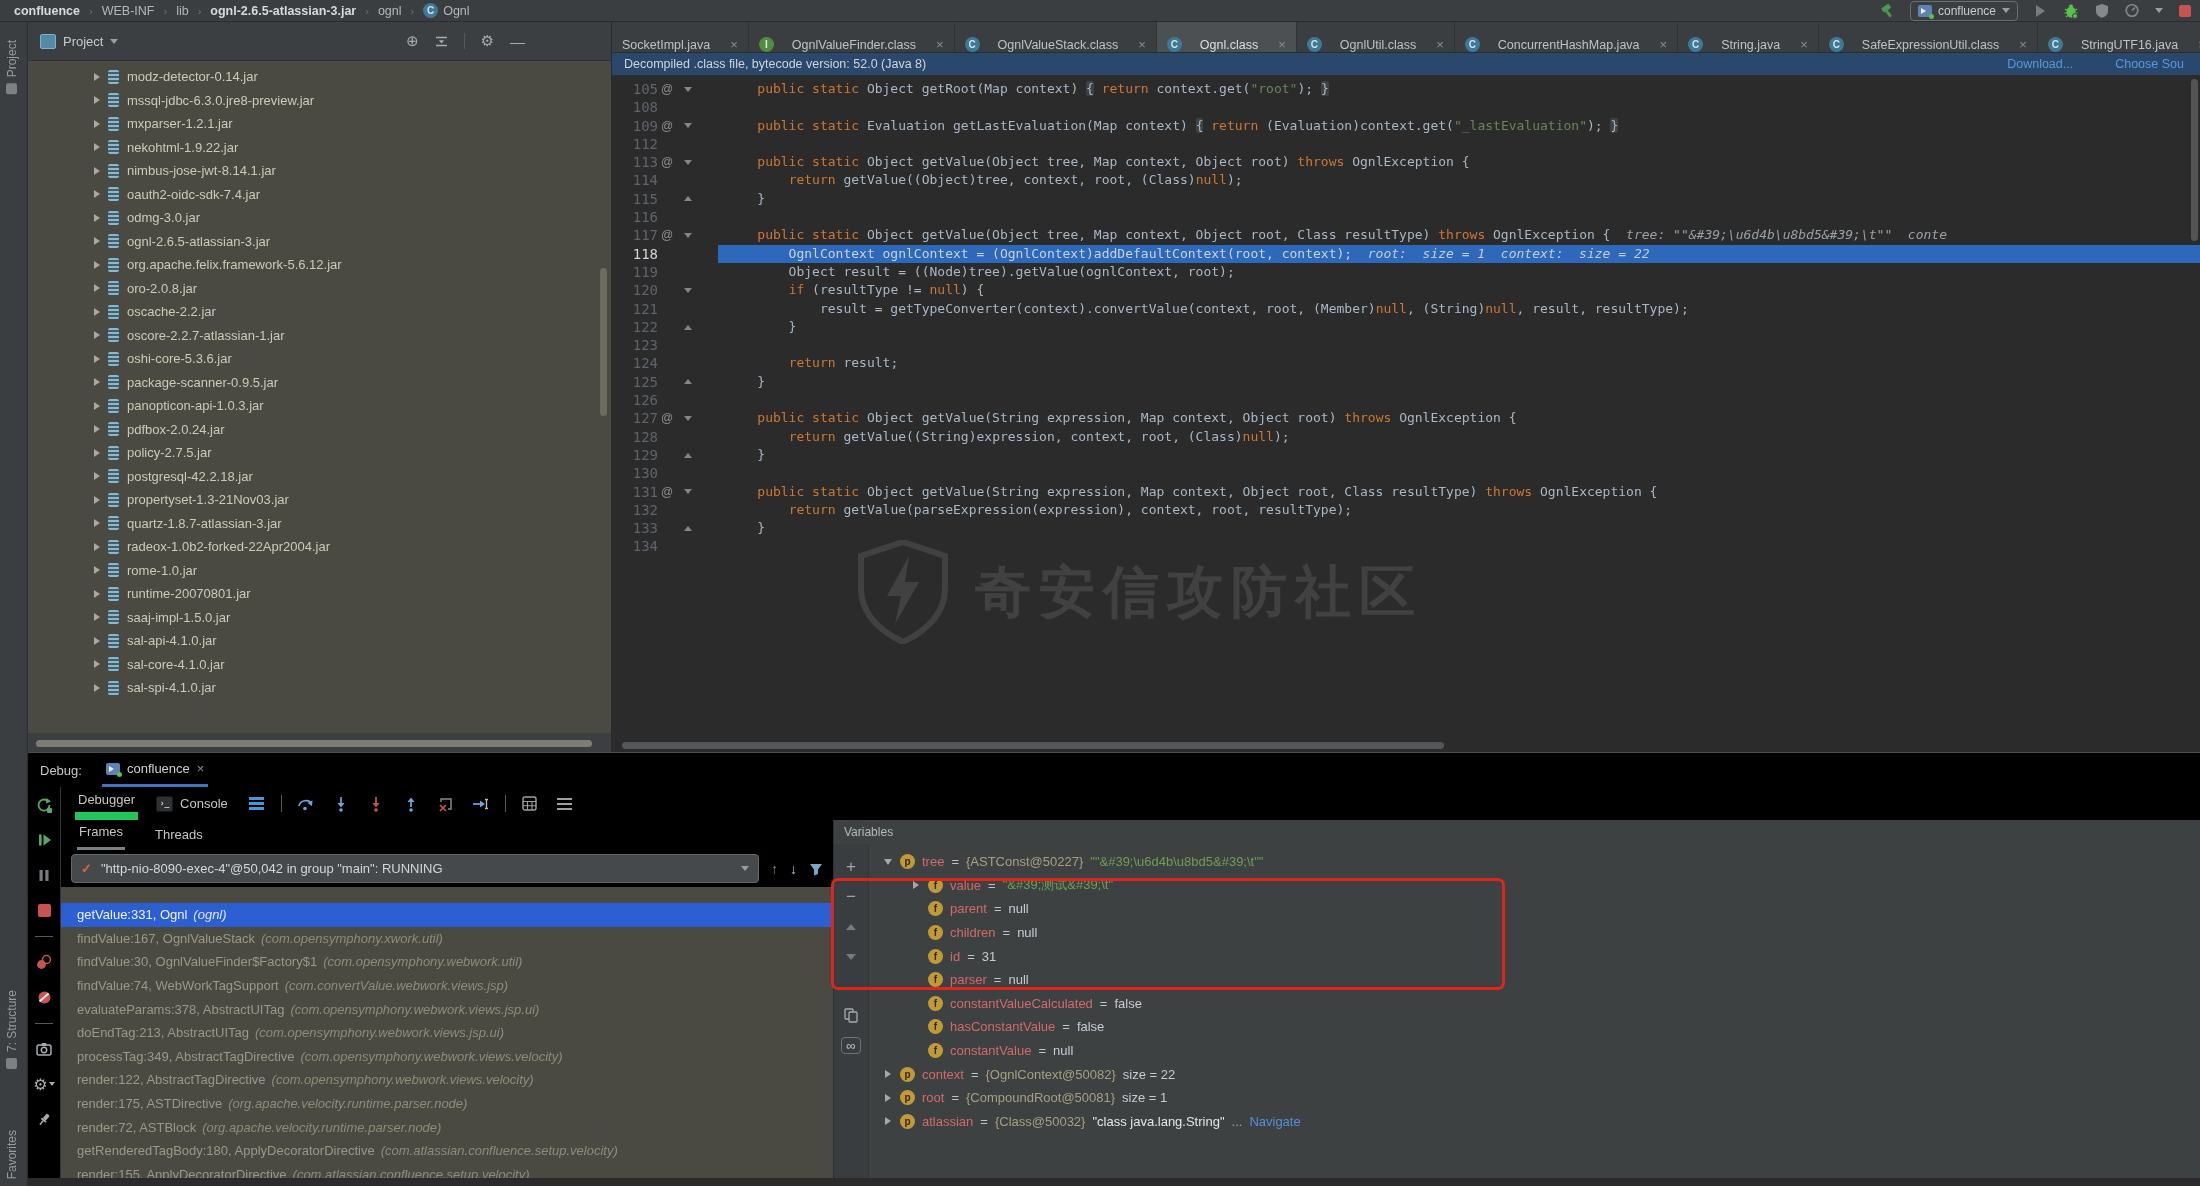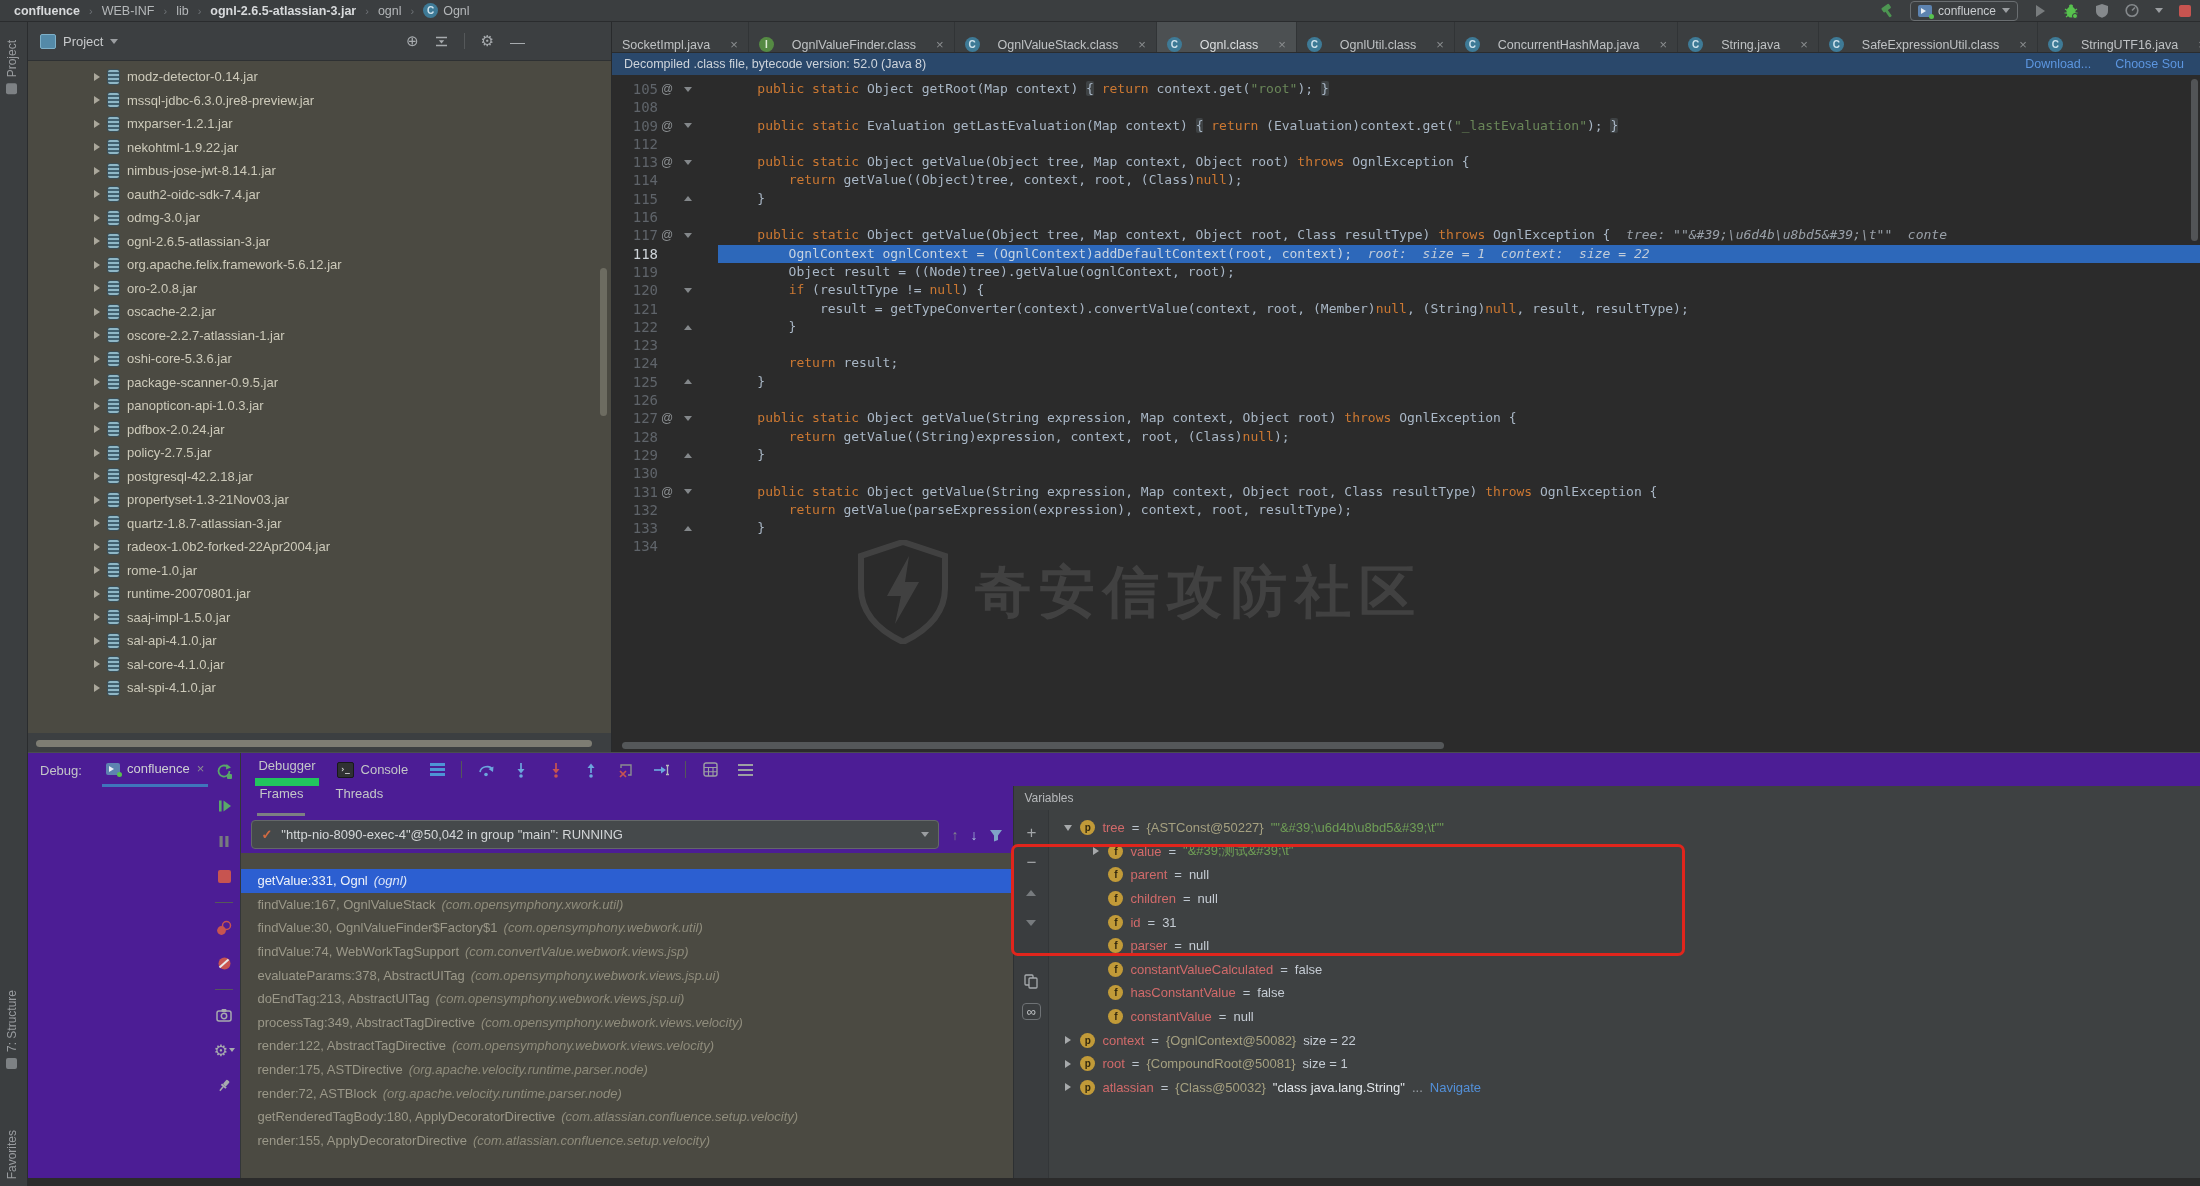--- a/index.html
+++ b/index.html
@@ -46,21 +46,21 @@
   .hthumb{position:absolute;border-radius:4px;background:#8a887c;opacity:.85}
   .vthumb{position:absolute;border-radius:4px;background:#8a887c;opacity:.55}
   
   .editor{position:absolute;left:612px;top:22px;width:1588px;height:730px;background:#2b2b2b}
   .tabs{height:30px;background:#3b3e40;display:flex;align-items:stretch;border-bottom:1px solid #2a2c2e;overflow:hidden}
   .tab{display:flex;align-items:flex-end;gap:18px;padding:0 10px;border-right:1px solid #313436;
        font-size:12.5px;color:#bfc2c4;white-space:nowrap}
   .tab .x{color:#8b8e90;font-size:13px;margin-left:2px}
   .tab.active{background:#4c5052;color:#dcdee0}
   .notif{height:22px;background:#2a486b;display:flex;align-items:center;padding:0 12px;font-size:12.5px;color:#ced4db}
-  .notif .acts{margin-left:auto;display:flex;gap:24px;padding-right:4px}
+  .notif .acts{margin-left:auto;display:flex;gap:42px;padding-right:4px}
   .notif .acts span{color:#5c96e0}
   .code{position:relative;height:656px;font:13px/18.3px "DejaVu Sans Mono",monospace;padding-top:5px;overflow:hidden}
   .ln{display:flex;height:18.3px;align-items:center}
   .gut{width:106px;flex:none;display:flex;align-items:center}
   .num{width:46px;text-align:right;color:#5f646a;font-size:14px;flex:none}
   .ann{width:18px;text-align:center;color:#8c9093;font-size:12px;font-family:"Liberation Sans",sans-serif;flex:none}
   .fold{width:24px;display:flex;justify-content:center;flex:none}
   .chev{width:0;height:0}
   .chev.d{border-left:4px solid transparent;border-right:4px solid transparent;border-top:5px solid #83878a}
   .chev.u{border-left:4px solid transparent;border-right:4px solid transparent;border-bottom:5px solid #83878a}
@@ -68,43 +68,43 @@
   .ln.cur .src{background:#2d68ba}
   .ln.cur .num{color:#ced4d9}
   .tk-k{color:#cc7832}.tk-p{color:#a9b7c6}.tk-s{color:#6a8759}
   .tk-h{color:#99a0a8;font-style:italic}
   .ln.cur .tk-h{color:#c2cdda}.ln.cur .tk-p{color:#c7d3e0}
   .tk-b{color:#a9b7c6;background:#3e4244;border-radius:2px}
   .wmark{position:absolute;left:245px;top:465px;display:flex;align-items:center;gap:26px;
          opacity:.13;pointer-events:none;color:#d7d7d7}
   .wmark .wtxt{font-size:56px;letter-spacing:8px;font-weight:700}
   
-  .debug{position:absolute;left:28px;top:752px;width:2172px;height:426px;background:#4c1d95;
-         border-top:1px solid #4a4d4f;display:flex;flex-direction:row;box-sizing:border-box}
+  .debug{position:absolute;left:28px;top:752px;width:2172px;height:426px;background:#000000;
+         border-top:1px solid #4a4d4f;display:flex;flex-direction:column;box-sizing:border-box}
   .dbg-head{height:34px;display:flex;align-items:stretch;gap:20px;padding-left:12px;flex:none}
   .dbg-label{align-self:center;color:#c3c6c8;font-size:13px}
   .dtab{display:flex;align-items:center;gap:7px;border-bottom:3px solid #3f75bc;padding:0 4px;color:#ced1d3}
   .dtab .x{color:#8b8e90}
   .consicon{width:15px;height:14px;background:#2f3133;border:1px solid #17191a;border-radius:2px;
             color:#d8dadc;font:700 8px "DejaVu Sans Mono",monospace;display:flex;align-items:center;justify-content:center}
   .dbg-body{flex:1;display:flex;min-height:0}
   .sidecol{width:32px;flex:none;display:flex;flex-direction:column;align-items:center;padding-top:7px;border-right:1px solid #333638}
   .sidecol .ic{margin-bottom:13px}
   .sidecol .sep{width:18px;height:1px;background:#55585a;margin:2px 0 14px}
   .dbg-main{flex:1;display:flex;flex-direction:column;min-width:0;position:relative}
   .dbg-toolbar{height:33px;display:flex;align-items:stretch;gap:15px;padding-left:14px;flex:none}
   .ttab{display:flex;align-items:center;gap:7px;padding:0 3px;color:#c3c6c8;align-self:stretch}
   .ttab.on{border-bottom:8px solid #22c55e}
   .dbg-toolbar .bar,.fr-combo-row .bar{width:1px;height:17px;background:#54575a;align-self:center}
   .ic{width:22px;height:22px;display:flex;align-items:center;justify-content:center;flex:none}
   .dbg-content{flex:1;display:flex;min-height:0}
   
   .frames{width:772px;flex:none;display:flex;flex-direction:column;min-height:0}
   .fr-tabs{height:30px;display:flex;gap:28px;padding-left:16px;flex:none}
-  .stab{display:flex;align-items:flex-start;padding:0 2px;color:#c3c6c8;font-size:13px}
+  .stab{display:flex;align-items:flex-end;padding:8px 2px;color:#c3c6c8;font-size:13px}
   .stab.on{border-bottom:3px solid #7c8083}
   .fr-combo-row{height:37px;display:flex;align-items:center;gap:12px;padding:0 10px;flex:none}
   .combo{flex:1;height:27px;background:#45494b;border:1px solid #646869;border-radius:4px;
          display:flex;align-items:center;gap:9px;padding:0 9px;color:#d4d7d9;font-size:13px;white-space:nowrap;overflow:hidden}
   .combo .chk{color:#d06a42;font-weight:700}
   .combo .tri-dn{margin-left:auto}
   .frlist{flex:1;background:#4b4a42;overflow:hidden;padding-top:16px}
   .fr{height:23.6px;display:flex;align-items:center;padding-left:16px;font-size:13px;color:#9b9889;white-space:nowrap}
   .fr .pkg{font-style:italic;margin-left:6px;color:#8f8c7c}
   .fr.sel{background:#2c5fd1;color:#eef2f9}

